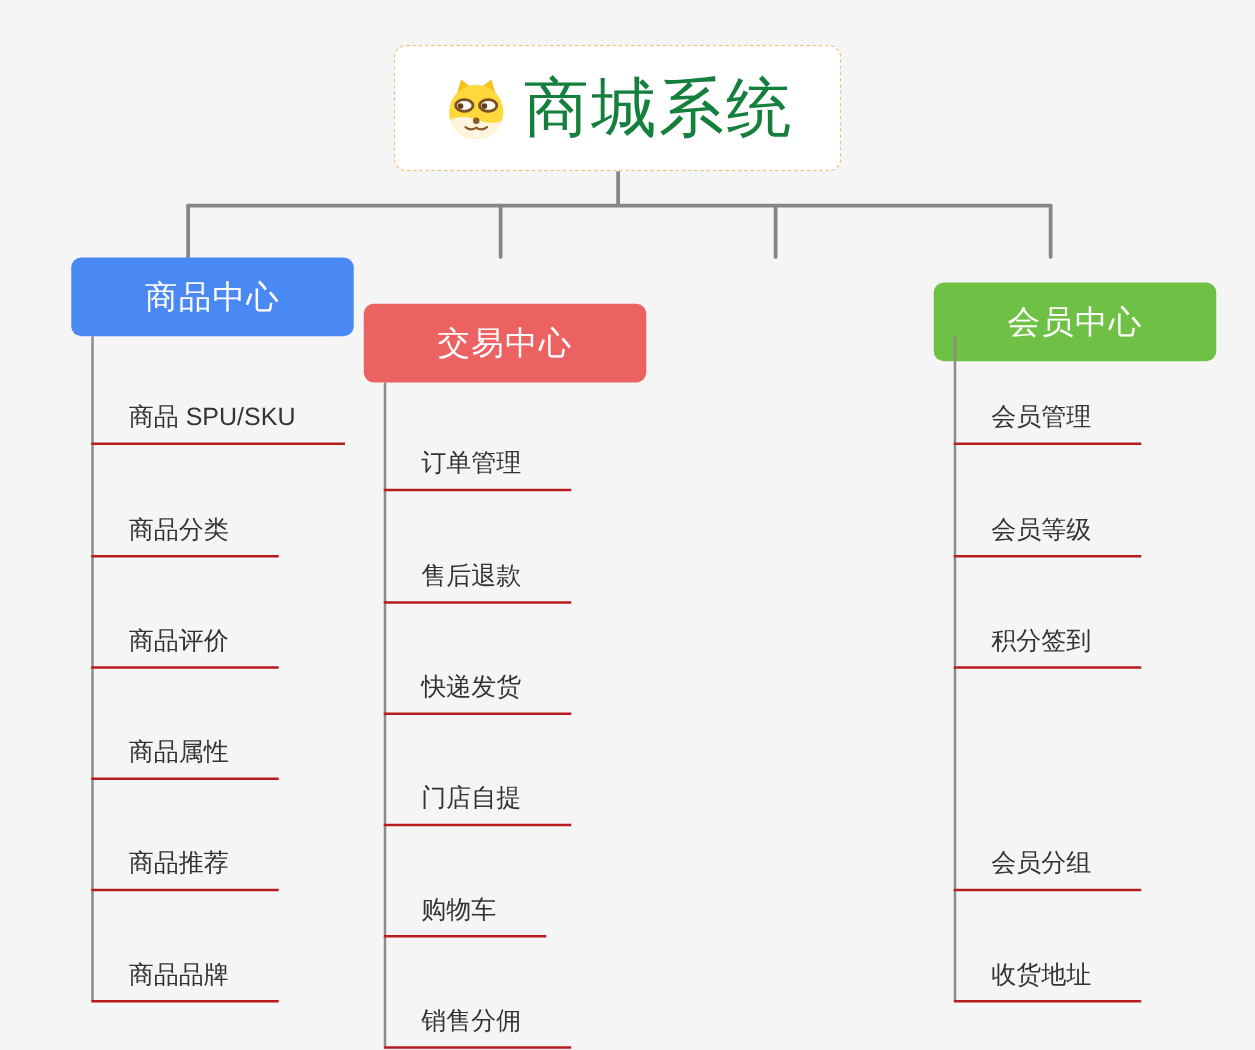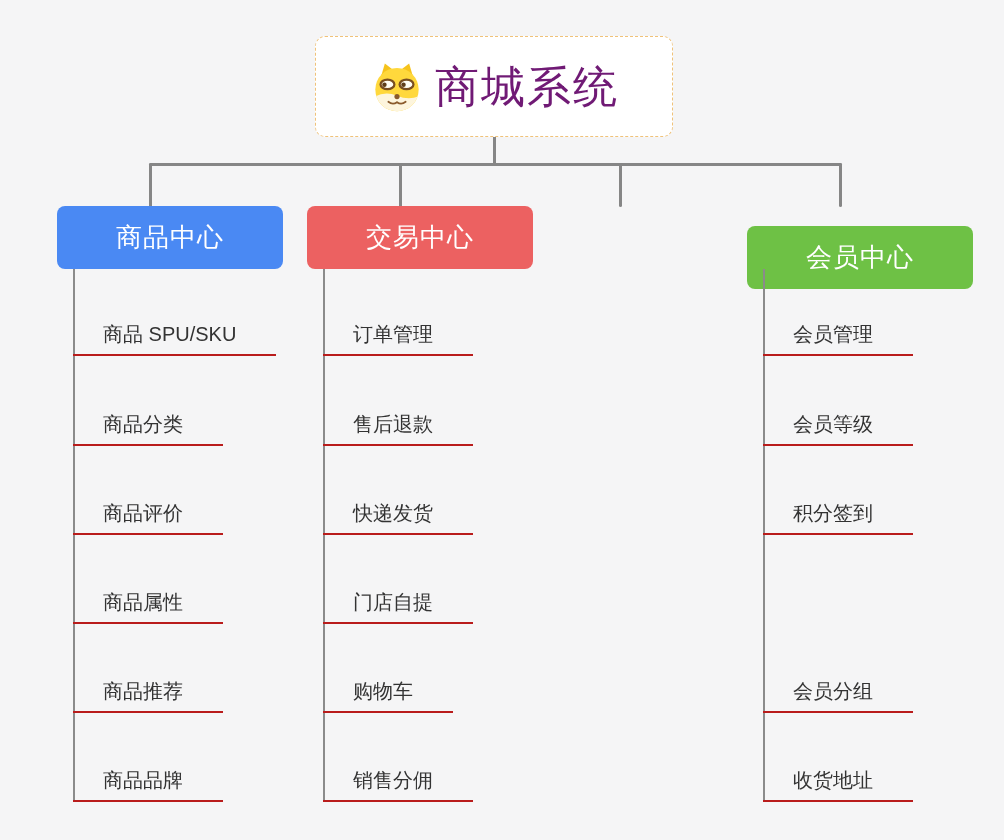--- a/index.html
+++ b/index.html
@@ -16,33 +16,33 @@
   
   .root-node{
     position:absolute;left:315px;top:36px;width:358px;height:101px;
     background:#ffffff;
     border:1px dashed #f0c279;
     border-radius:10px;
     display:flex;align-items:center;justify-content:center;gap:10px;
     box-sizing:border-box;
   }
   .root-title{
-    font-size:44px;letter-spacing:2px;color:#701a75;
+    font-size:52px;letter-spacing:2px;color:#15803d;
     line-height:1;white-space:nowrap;
   }
   .root-icon svg{display:block;}
   
   .line{position:absolute;background:#868686;}
   .stub-root{left:493px;top:137px;width:3px;height:27px;}
   .bus{left:149px;top:163px;width:693px;height:3px;border-radius:2px;}
   .drop{top:163px;width:3px;height:44px;border-radius:2px;}
   .drop-1{left:149px;} .drop-2{left:399px;} .drop-3{left:619px;} .drop-4{left:839px;}
   
   .column{position:absolute;top:206px;width:226px;}
-  .col-1{left:57px;} .col-2{left:307px;} .col-3{left:527px;} .col-4{left:747px;}
+  .col-1{left:57px;} .col-2{left:291px;margin-top:37px;} .col-3{left:527px;} .col-4{left:747px;}
   .branch-box{
     height:63px;border-radius:8px;
     display:flex;align-items:center;justify-content:center;
     color:#ffffff;font-size:26px;letter-spacing:1px;
     white-space:nowrap;
   }
   .spine{position:absolute;left:16px;top:63px;width:2px;height:531px;background:#8b8b8b;}
   .leaf{
     position:absolute;left:16px;
     padding:0 40px 8px 30px;

